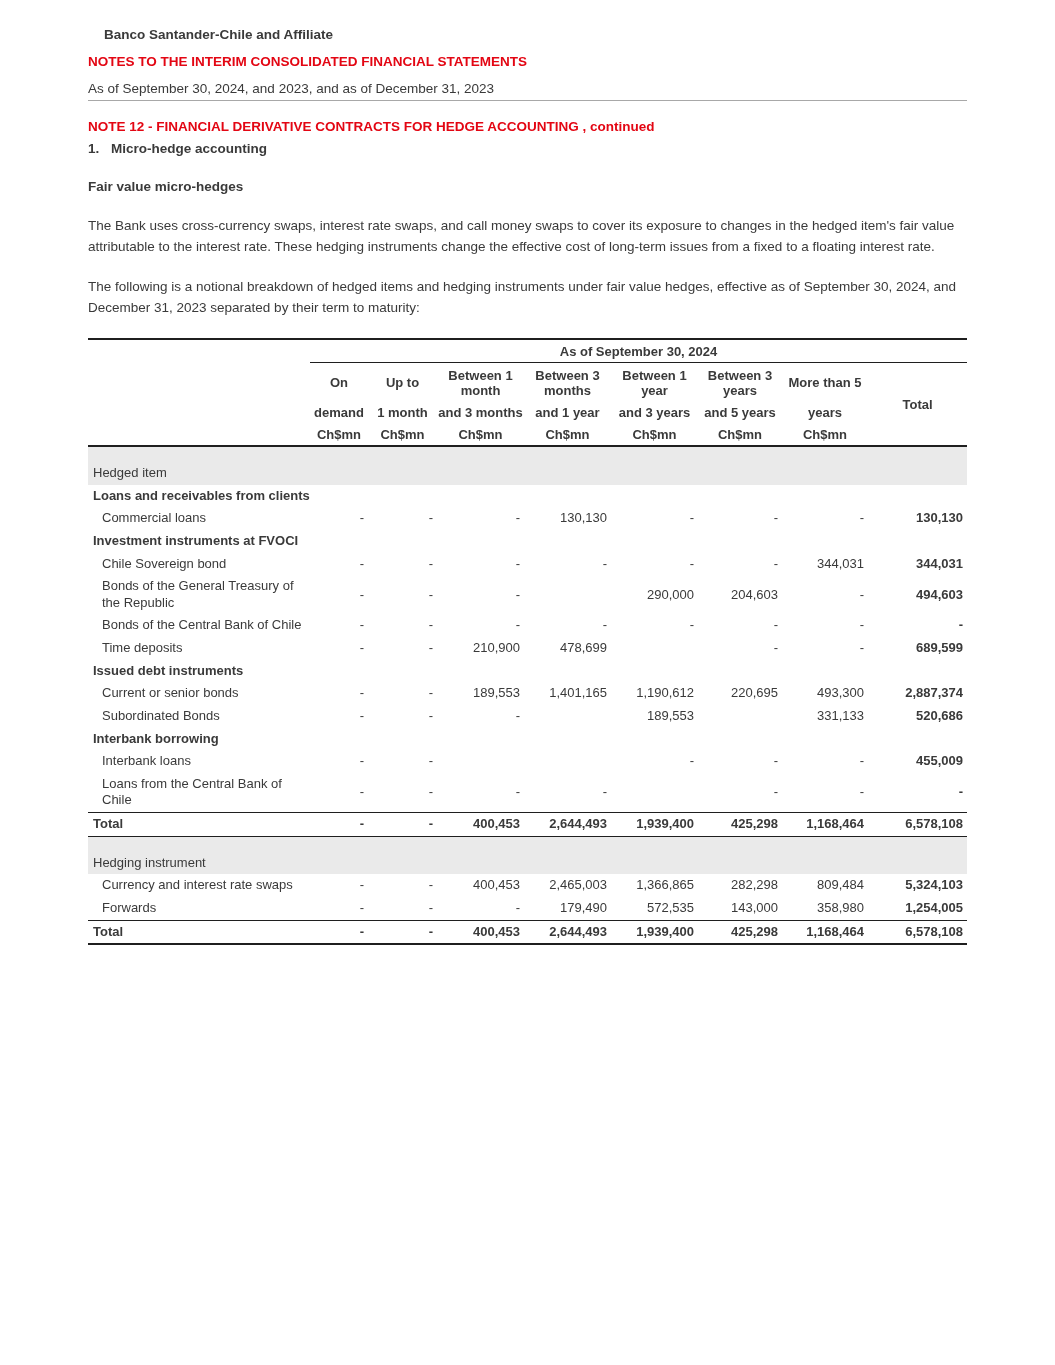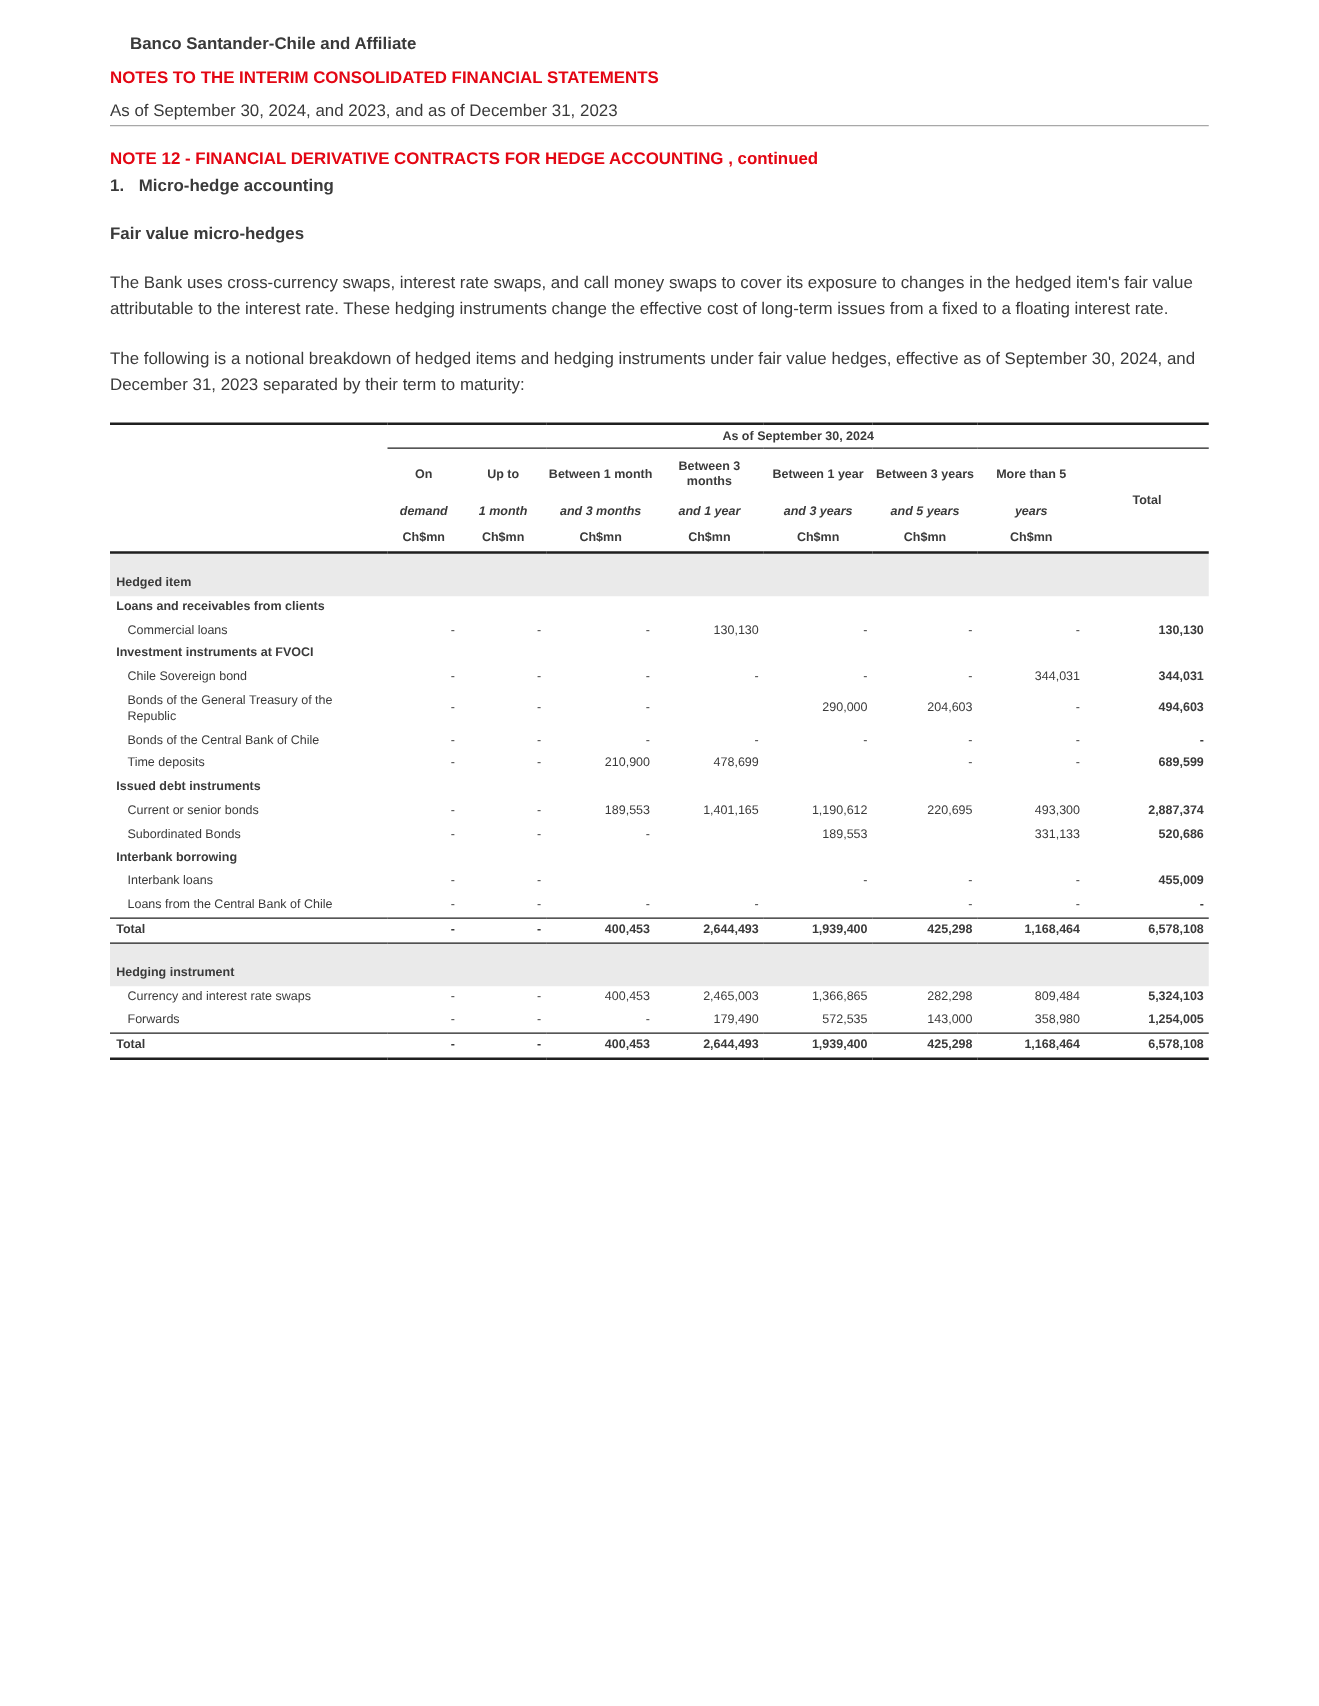--- a/index.html
+++ b/index.html
@@ -27,40 +27,40 @@
   .note-title{font-weight:700;color:var(--red);margin-bottom:7px;}
   .numbered{display:flex;font-weight:700;margin-bottom:23px;}
   .numbered .num{width:23px;flex:none;}
   .sub-title{font-weight:700;margin-bottom:22px;}
   .body-par{line-height:1.52;margin-bottom:20px;}
 
   table.fin{
     border-collapse:collapse;
     table-layout:fixed;
     width:879px;
-    font-size:10px;
+    font-size:13px;
     margin-top:2px;
   }
   .fin td{vertical-align:middle;}
   tr.span-row td{border-top:2px solid var(--line);padding:4px 0 3px;}
   td.span-header{text-align:center;font-weight:700;border-bottom:1px solid var(--line);}
   tr.col-head-row td{
     border-bottom:2px solid var(--line);
     font-weight:700;text-align:center;vertical-align:top;
     padding:4px 1px 2px;line-height:1.15;
   }
   .h1{height:33px;display:flex;align-items:center;justify-content:center;}
-  .h2{height:27px;display:flex;align-items:center;justify-content:center;font-style:italic;}
+  .h2{height:27px;display:flex;align-items:center;justify-content:center;}
   .h3{height:16px;display:flex;align-items:center;justify-content:center;}
   .head-total{height:76px;display:flex;align-items:center;justify-content:center;}
 
   td.c-label{padding:3px 4px 3px 5px;line-height:1.28;}
   td.c-num{text-align:right;padding:3px 4px;line-height:1.28;}
   td.c-total{font-weight:700;}
-  tr.row-section td{background:var(--section-bg);font-weight:700;padding:18px 4px 3px 5px;}
+  tr.row-section td{background:var(--section-bg);font-weight:400;padding:18px 4px 3px 5px;}
   tr.row-group td.c-label{font-weight:700;padding-left:5px;}
   tr.row-data td.c-label{padding-left:14px;}
   tr.row-total td{font-weight:700;border-top:1.5px solid var(--line);border-bottom:1.5px solid var(--line);}
   tr.row-total td.c-label{padding-left:5px;}
   tbody tr:last-child td{border-bottom:2px solid var(--line);}
 </style>
 </head>
 <body>
 
 <div>

